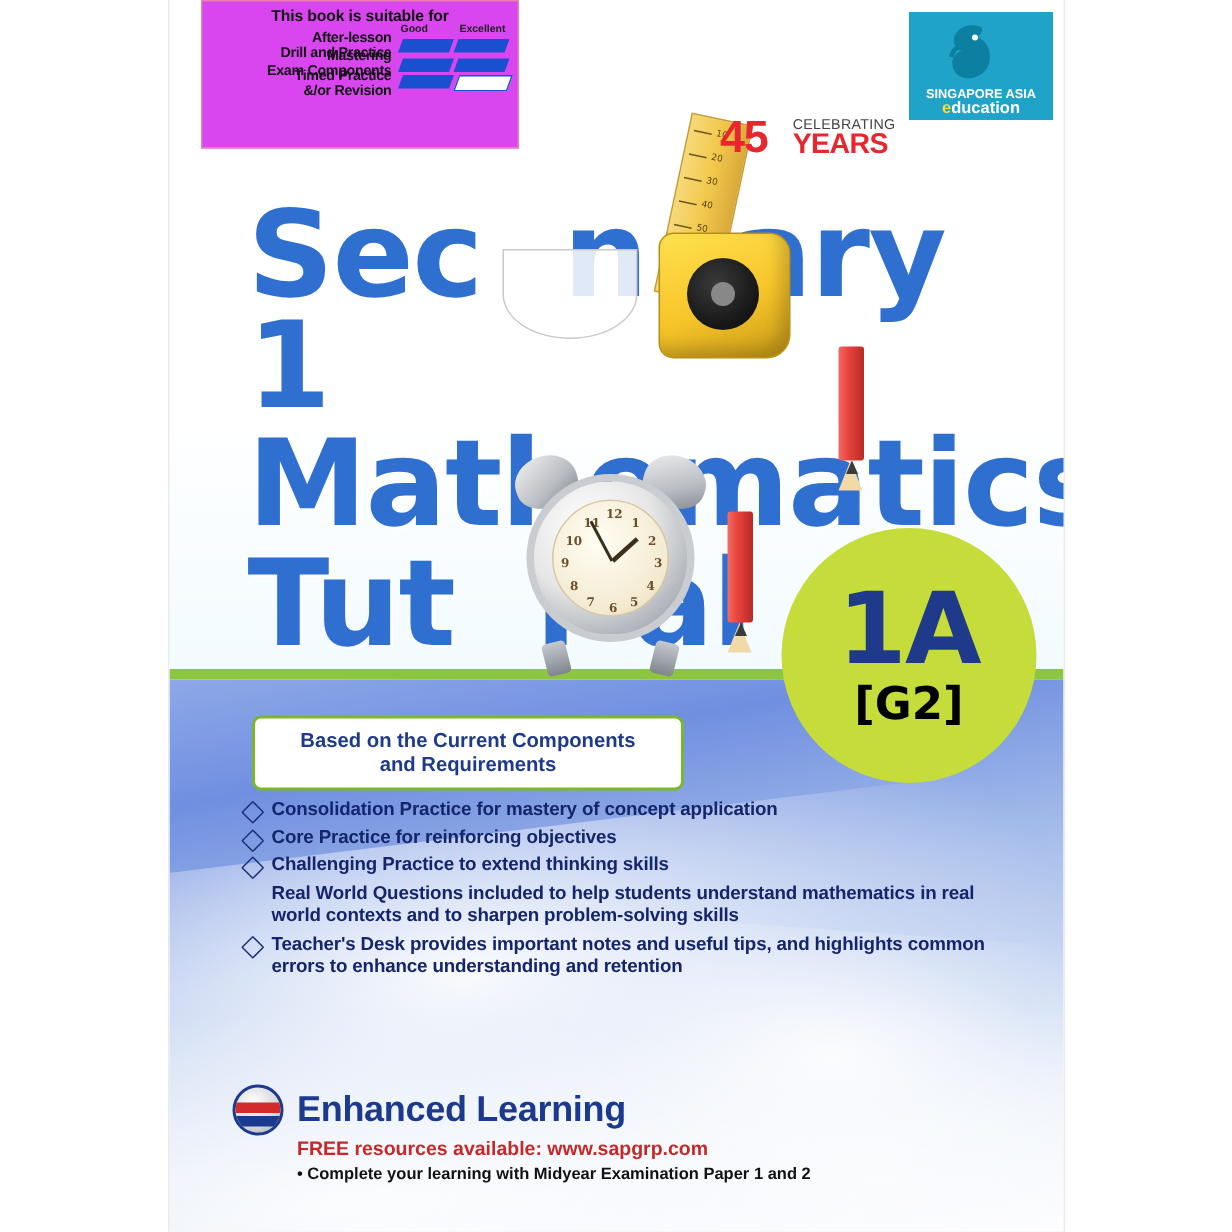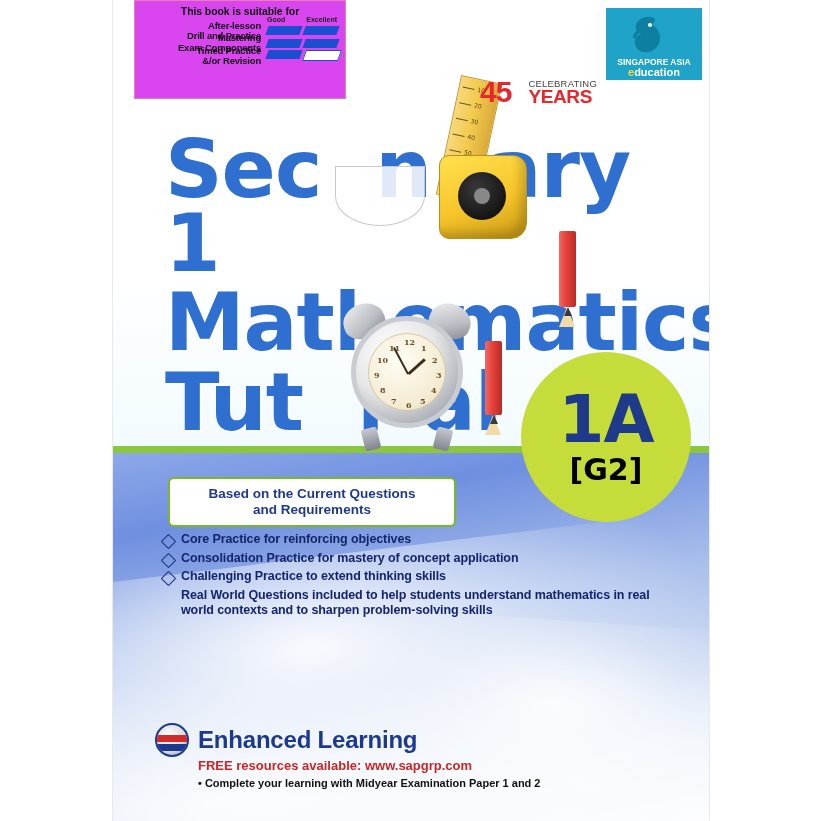--- a/index.html
+++ b/index.html
@@ -657,41 +657,45 @@
       <div class="lead" style="top:74px"></div>
     </div>
 
     <div class="badge">
       <div class="lvl">1A</div>
       <div class="grp">[G2]</div>
     </div>
 
     <div class="curr">
       <span>
-        <span>Based on the Current Questions</span><br>
+        <span>Based on the Current Components</span><br>
         <span>and Requirements</span>
       </span>
     </div>
 
     <div class="features">
       <div class="feat">
         <div class="dia"></div>
-        <div class="txt">Core Practice for reinforcing objectives</div>
+        <div class="txt">Consolidation Practice for mastery of concept application</div>
       </div>
       <div class="feat">
         <div class="dia"></div>
-        <div class="txt">Consolidation Practice for mastery of concept application</div>
+        <div class="txt">Core Practice for reinforcing objectives</div>
       </div>
       <div class="feat">
         <div class="dia"></div>
         <div class="txt">Challenging Practice to extend thinking skills</div>
       </div>
       <div class="feat">
         <div class="dia hidden"></div>
         <div class="txt">Real World Questions included to help students understand mathematics in real world contexts and to sharpen problem-solving skills</div>
+      </div>
+      <div class="feat">
+        <div class="dia"></div>
+        <div class="txt">Teacher's Desk provides important notes and useful tips, and highlights common errors to enhance understanding and retention</div>
       </div>
     </div>
 
     <div class="footer">
       <div class="foot-row">
         <div class="foot-logo"></div>
         <div class="foot-title">Enhanced Learning</div>
       </div>
       <div class="foot-free">FREE resources available: www.sapgrp.com</div>
       <div class="foot-note">• Complete your learning with Midyear Examination Paper 1 and 2</div>

